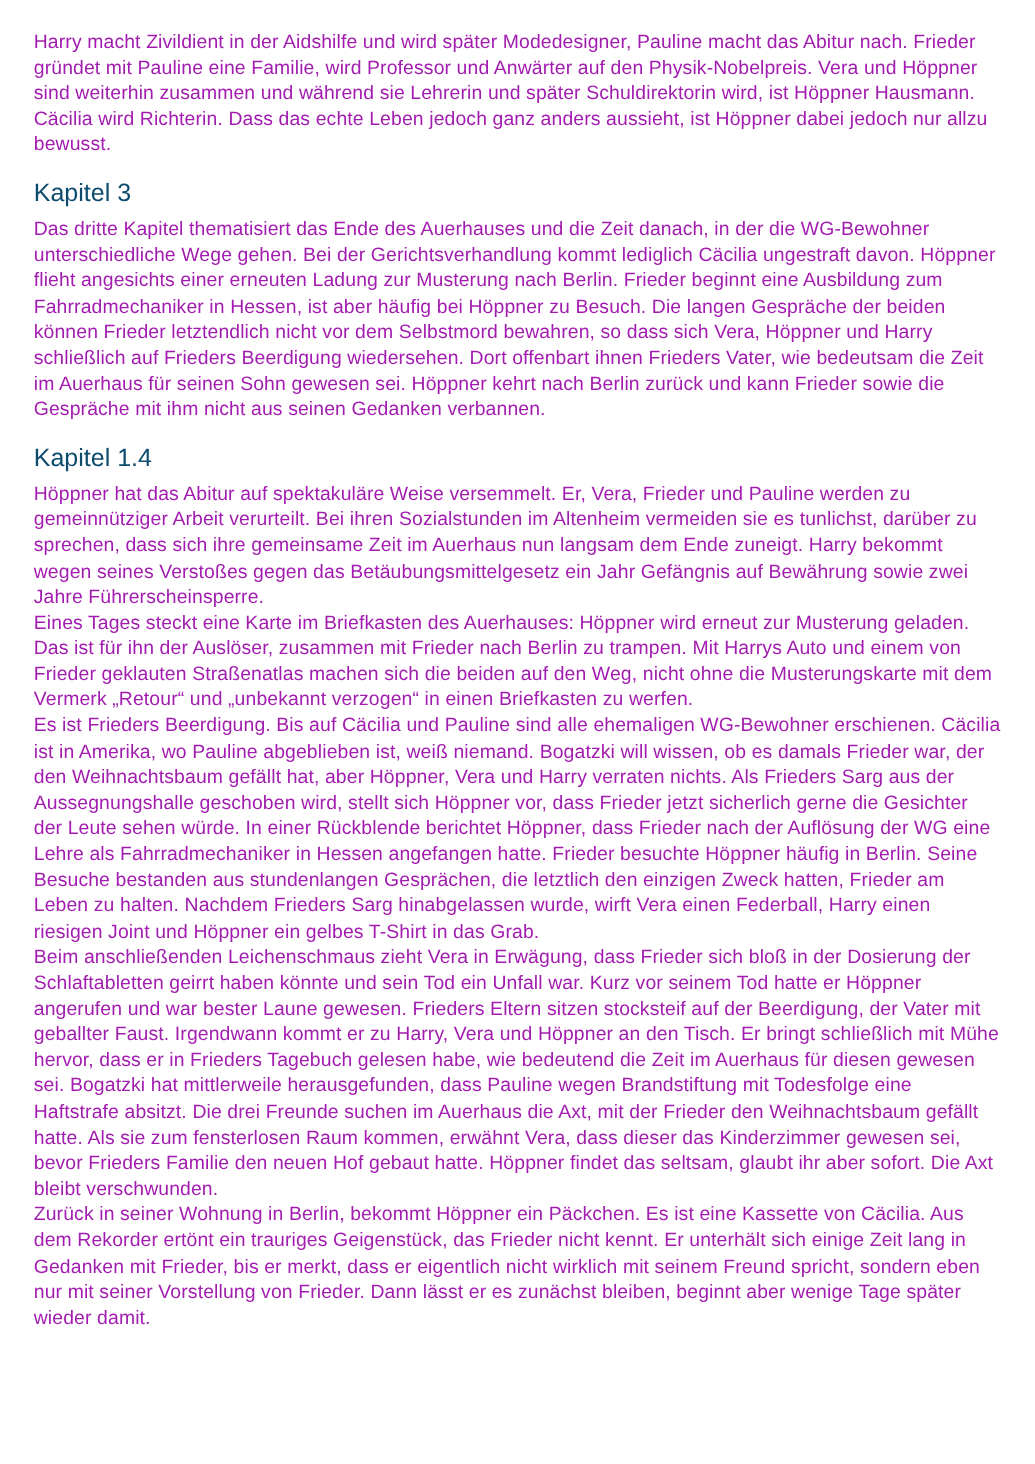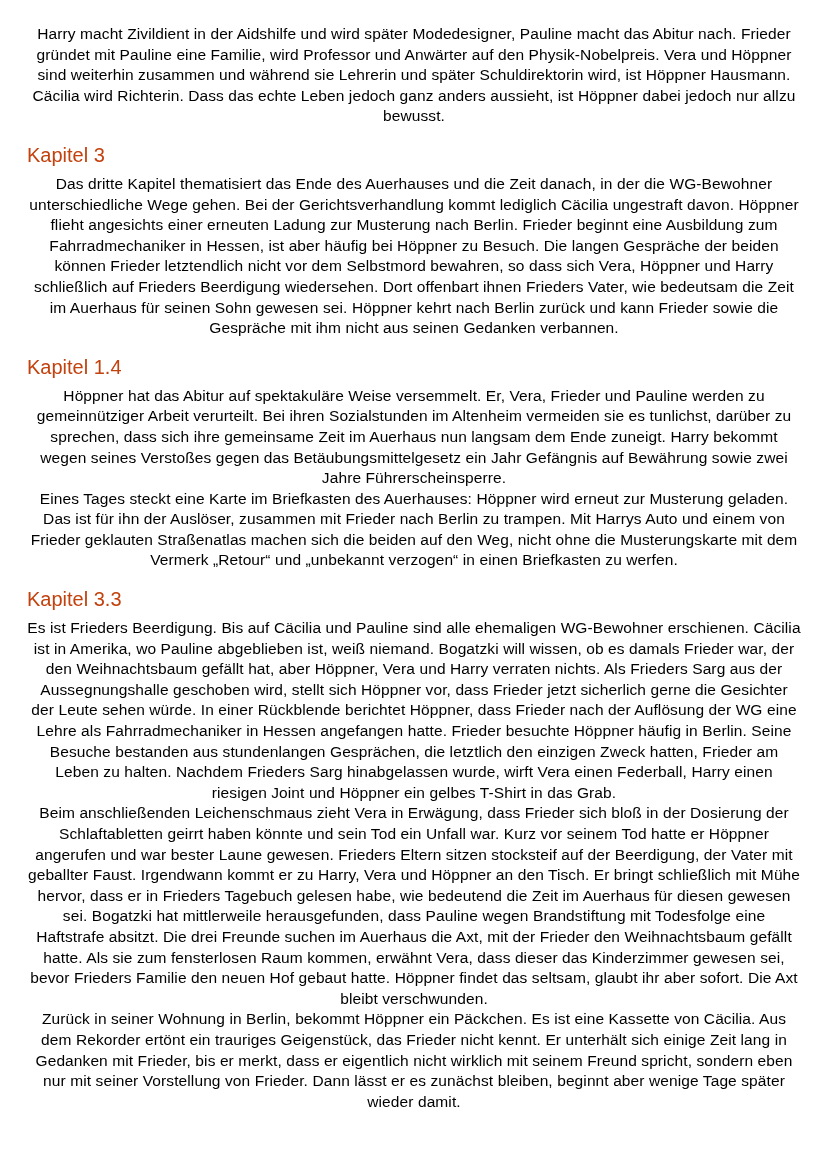--- a/index.html
+++ b/index.html
@@ -14,46 +14,45 @@
     -webkit-font-smoothing: antialiased;
   }
   .page {
     padding: 24px 27px 14px 27px;
   }
   .para {
     margin: 0;
     font-size: 15.5px;
     line-height: 20.6px;
     letter-spacing: 0.1px;
-    color: #000000;
-    text-align: center;
+    color: #a21caf;
+    text-align: left;
   }
   .heading {
     margin: 16px 0 7px 0;
     font-size: 20px;
     line-height: 24px;
     font-weight: 400;
-    color: #c2410c;
+    color: #0c4a6e;
   }
 </style>
 </head>
 <body>
 
 <main class="page">
 
   <p class="para">Harry macht Zivildient in der Aidshilfe und wird später Modedesigner, Pauline macht das Abitur nach. Frieder gründet mit Pauline eine Familie, wird Professor und Anwärter auf den Physik-Nobelpreis. Vera und Höppner sind weiterhin zusammen und während sie Lehrerin und später Schuldirektorin wird, ist Höppner Hausmann. Cäcilia wird Richterin. Dass das echte Leben jedoch ganz anders aussieht, ist Höppner dabei jedoch nur allzu bewusst.</p>
 
   <h2 class="heading">Kapitel 3</h2>
   <p class="para">Das dritte Kapitel thematisiert das Ende des Auerhauses und die Zeit danach, in der die WG-Bewohner unterschiedliche Wege gehen. Bei der Gerichtsverhandlung kommt lediglich Cäcilia ungestraft davon. Höppner flieht angesichts einer erneuten Ladung zur Musterung nach Berlin. Frieder beginnt eine Ausbildung zum Fahrradmechaniker in Hessen, ist aber häufig bei Höppner zu Besuch. Die langen Gespräche der beiden können Frieder letztendlich nicht vor dem Selbstmord bewahren, so dass sich Vera, Höppner und Harry schließlich auf Frieders Beerdigung wiedersehen. Dort offenbart ihnen Frieders Vater, wie bedeutsam die Zeit im Auerhaus für seinen Sohn gewesen sei. Höppner kehrt nach Berlin zurück und kann Frieder sowie die Gespräche mit ihm nicht aus seinen Gedanken verbannen.</p>
 
   <h2 class="heading">Kapitel 1.4</h2>
   <p class="para">Höppner hat das Abitur auf spektakuläre Weise versemmelt. Er, Vera, Frieder und Pauline werden zu gemeinnütziger Arbeit verurteilt. Bei ihren Sozialstunden im Altenheim vermeiden sie es tunlichst, darüber zu sprechen, dass sich ihre gemeinsame Zeit im Auerhaus nun langsam dem Ende zuneigt. Harry bekommt wegen seines Verstoßes gegen das Betäubungsmittelgesetz ein Jahr Gefängnis auf Bewährung sowie zwei Jahre Führerscheinsperre.</p>
 
   <p class="para">Eines Tages steckt eine Karte im Briefkasten des Auerhauses: Höppner wird erneut zur Musterung geladen. Das ist für ihn der Auslöser, zusammen mit Frieder nach Berlin zu trampen. Mit Harrys Auto und einem von Frieder geklauten Straßenatlas machen sich die beiden auf den Weg, nicht ohne die Musterungskarte mit dem Vermerk „Retour“ und „unbekannt verzogen“ in einen Briefkasten zu werfen.</p>
 
-  <h2 class="heading">Kapitel 3.3</h2>
   <p class="para">Es ist Frieders Beerdigung. Bis auf Cäcilia und Pauline sind alle ehemaligen WG-Bewohner erschienen. Cäcilia ist in Amerika, wo Pauline abgeblieben ist, weiß niemand. Bogatzki will wissen, ob es damals Frieder war, der den Weihnachtsbaum gefällt hat, aber Höppner, Vera und Harry verraten nichts. Als Frieders Sarg aus der Aussegnungshalle geschoben wird, stellt sich Höppner vor, dass Frieder jetzt sicherlich gerne die Gesichter der Leute sehen würde. In einer Rückblende berichtet Höppner, dass Frieder nach der Auflösung der WG eine Lehre als Fahrradmechaniker in Hessen angefangen hatte. Frieder besuchte Höppner häufig in Berlin. Seine Besuche bestanden aus stundenlangen Gesprächen, die letztlich den einzigen Zweck hatten, Frieder am Leben zu halten. Nachdem Frieders Sarg hinabgelassen wurde, wirft Vera einen Federball, Harry einen riesigen Joint und Höppner ein gelbes T-Shirt in das Grab.</p>
 
   <p class="para">Beim anschließenden Leichenschmaus zieht Vera in Erwägung, dass Frieder sich bloß in der Dosierung der Schlaftabletten geirrt haben könnte und sein Tod ein Unfall war. Kurz vor seinem Tod hatte er Höppner angerufen und war bester Laune gewesen. Frieders Eltern sitzen stocksteif auf der Beerdigung, der Vater mit geballter Faust. Irgendwann kommt er zu Harry, Vera und Höppner an den Tisch. Er bringt schließlich mit Mühe hervor, dass er in Frieders Tagebuch gelesen habe, wie bedeutend die Zeit im Auerhaus für diesen gewesen sei. Bogatzki hat mittlerweile herausgefunden, dass Pauline wegen Brandstiftung mit Todesfolge eine Haftstrafe absitzt. Die drei Freunde suchen im Auerhaus die Axt, mit der Frieder den Weihnachtsbaum gefällt hatte. Als sie zum fensterlosen Raum kommen, erwähnt Vera, dass dieser das Kinderzimmer gewesen sei, bevor Frieders Familie den neuen Hof gebaut hatte. Höppner findet das seltsam, glaubt ihr aber sofort. Die Axt bleibt verschwunden.</p>
 
   <p class="para">Zurück in seiner Wohnung in Berlin, bekommt Höppner ein Päckchen. Es ist eine Kassette von Cäcilia. Aus dem Rekorder ertönt ein trauriges Geigenstück, das Frieder nicht kennt. Er unterhält sich einige Zeit lang in Gedanken mit Frieder, bis er merkt, dass er eigentlich nicht wirklich mit seinem Freund spricht, sondern eben nur mit seiner Vorstellung von Frieder. Dann lässt er es zunächst bleiben, beginnt aber wenige Tage später wieder damit.</p>
 
 </main>
 
 </body></html>

